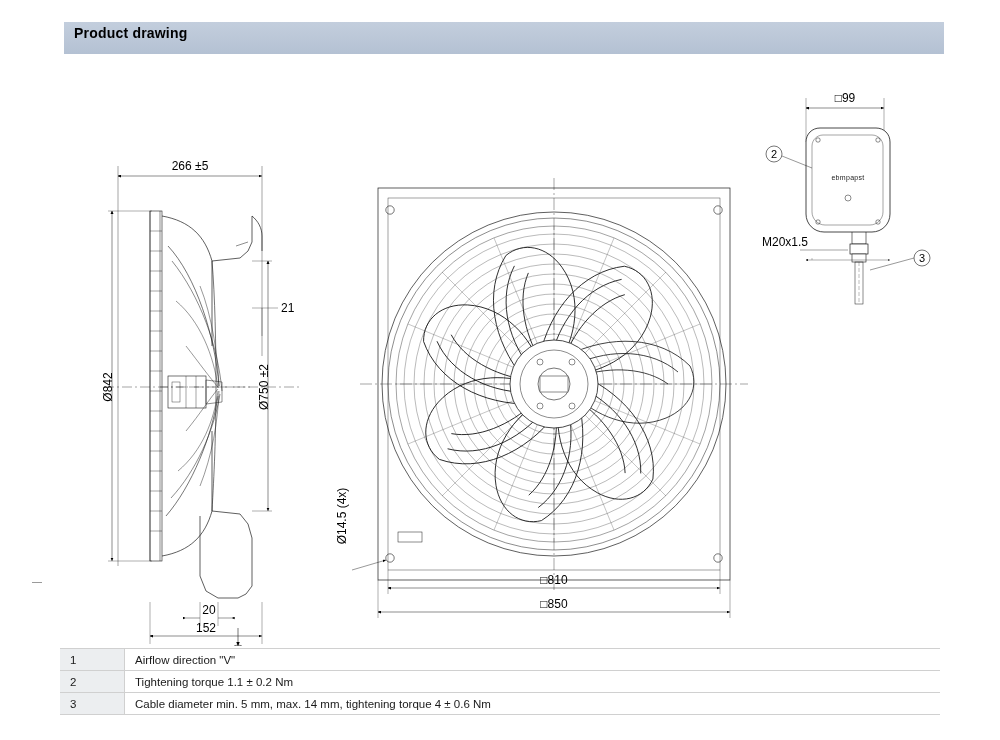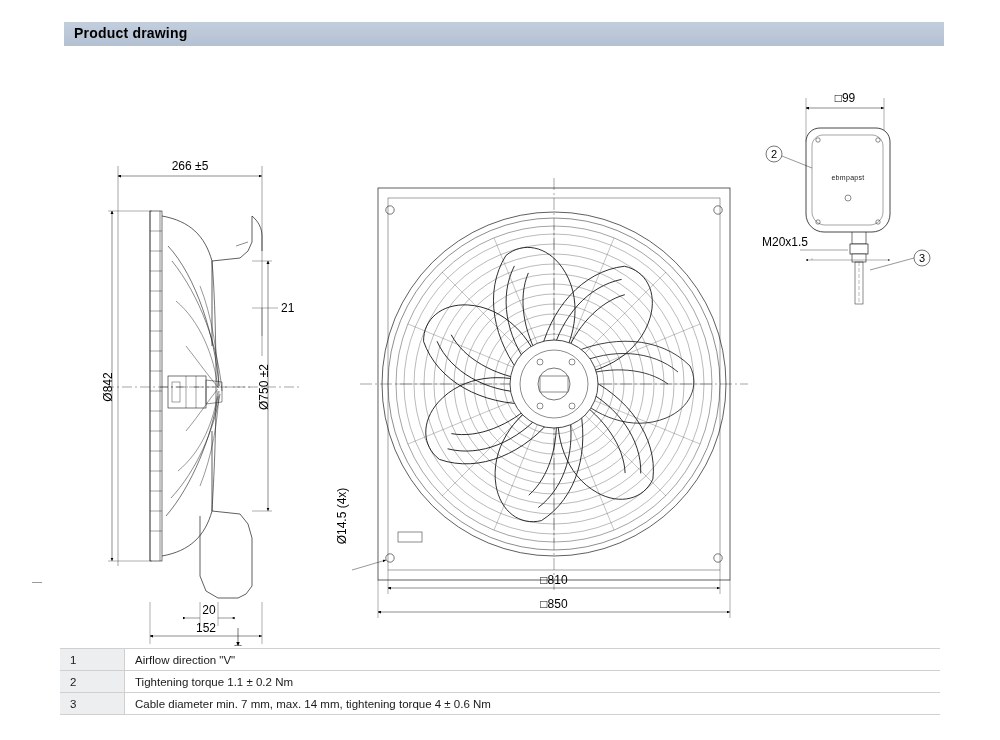--- a/index.html
+++ b/index.html
@@ -14,21 +14,21 @@
     color: #000000;
     overflow: hidden;
     position: relative;
   }
   
   .header-bar {
     position: absolute;
     left: 60px;
     top: 22px;
     width: 880px;
-    height: 24px;
+    height: 32px;
     background: linear-gradient(to bottom, #c3cedd 0%, #b4c1d3 100%);
     border-left: 4px solid #ffffff;
   }
   .header-bar .title {
     position: absolute;
     left: 10px;
     top: 3px;
     font-size: 14px;
     font-weight: bold;
     letter-spacing: 0.2px;
@@ -366,16 +366,16 @@
     <tr>
       <td class="num">1</td>
       <td class="desc">Airflow direction "V"</td>
     </tr>
     <tr>
       <td class="num">2</td>
       <td class="desc">Tightening torque 1.1 ± 0.2 Nm</td>
     </tr>
     <tr>
       <td class="num">3</td>
-      <td class="desc">Cable diameter min. 7 mm, max. 14 mm, tightening torque 4 ± 0.6 Nm</td>
+      <td class="desc">Cable diameter min. 5 mm, max. 14 mm, tightening torque 4 ± 0.6 Nm</td>
     </tr>
   </tbody>
 </table>
 
 </body></html>

